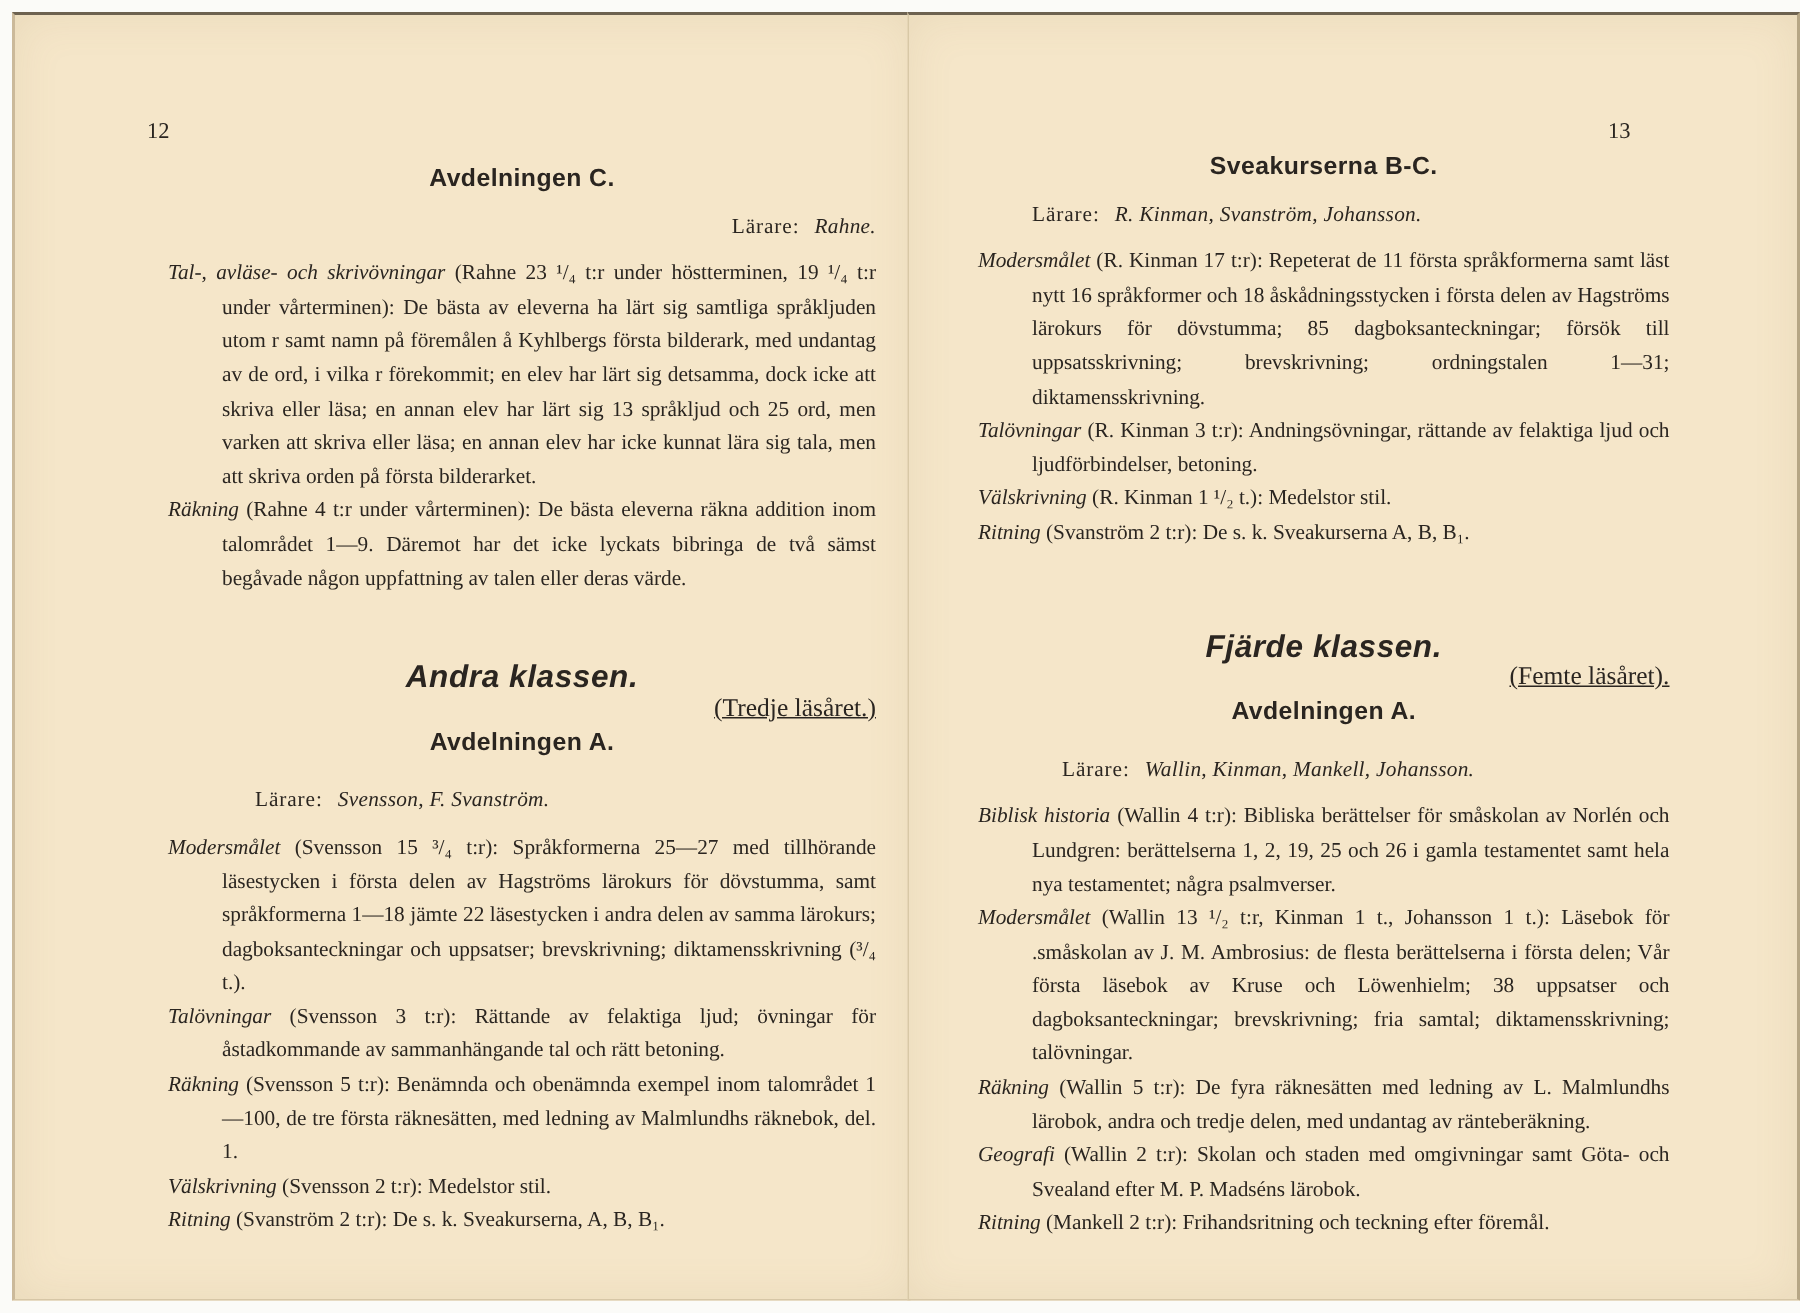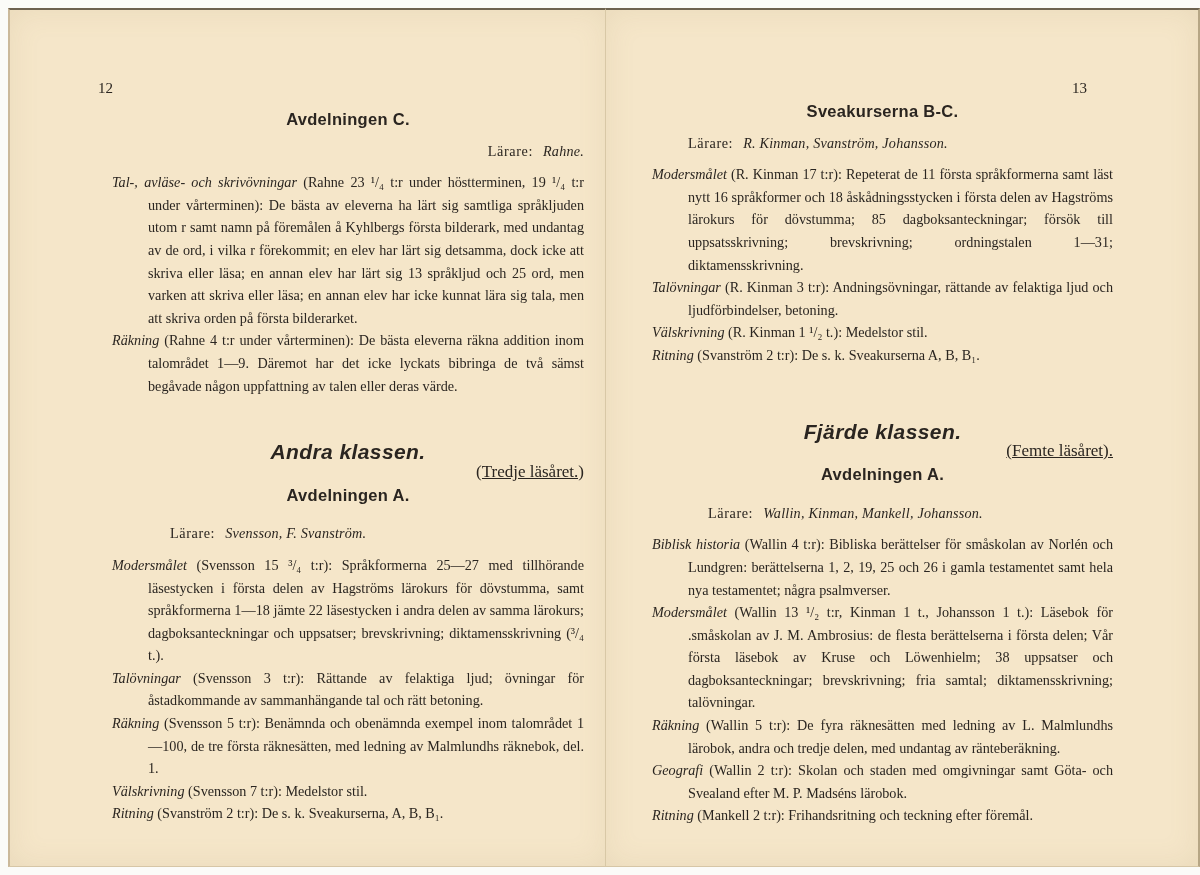--- a/index.html
+++ b/index.html
@@ -33,21 +33,21 @@
       <div class="entry"><span class="subj">Tal-, avläse- och skrivövningar</span><span> (Rahne 23 ¹/₄ t:r under höstterminen, 19 ¹/₄ t:r under vårterminen): De bästa av eleverna ha lärt sig samtliga språkljuden utom r samt namn på föremålen å Kyhlbergs första bilderark, med undantag av de ord, i vilka r förekommit; en elev har lärt sig detsamma, dock icke att skriva eller läsa; en annan elev har lärt sig 13 språkljud och 25 ord, men varken att skriva eller läsa; en annan elev har icke kunnat lära sig tala, men att skriva orden på första bilderarket.</span></div>
       <div class="entry"><span class="subj">Räkning</span><span> (Rahne 4 t:r under vårterminen): De bästa eleverna räkna addition inom talområdet 1—9. Däremot har det icke lyckats bibringa de två sämst begåvade någon uppfattning av talen eller deras värde.</span></div>
       <div class="gap" style="height:44px;"></div>
       <div class="h-ital">Andra klassen.</div>
       <div class="sub">(Tredje läsåret.)</div>
       <div class="h-sans" style="margin-top:4px;">Avdelningen A.</div>
       <div class="teacher" style="margin-left:58px;margin-top:16px;"><span>Lärare:</span><span class="names">Svensson, F. Svanström.</span></div>
       <div class="entry"><span class="subj">Modersmålet</span><span> (Svensson 15 ³/₄ t:r): Språkformerna 25—27 med tillhörande läsestycken i första delen av Hagströms lärokurs för dövstumma, samt språkformerna 1—18 jämte 22 läsestycken i andra delen av samma lärokurs; dagboksanteckningar och uppsatser; brevskrivning; diktamensskrivning (³/₄ t.).</span></div>
       <div class="entry"><span class="subj">Talövningar</span><span> (Svensson 3 t:r): Rättande av felaktiga ljud; övningar för åstadkommande av sammanhängande tal och rätt betoning.</span></div>
       <div class="entry"><span class="subj">Räkning</span><span> (Svensson 5 t:r): Benämnda och obenämnda exempel inom talområdet 1—100, de tre första räknesätten, med ledning av Malmlundhs räknebok, del. 1.</span></div>
-      <div class="entry"><span class="subj">Välskrivning</span><span> (Svensson 7 t:r): Medelstor stil.</span></div>
+      <div class="entry"><span class="subj">Välskrivning</span><span> (Svensson 2 t:r): Medelstor stil.</span></div>
       <div class="entry"><span class="subj">Ritning</span><span> (Svanström 2 t:r): De s. k. Sveakurserna, A, B, B₁.</span></div>
     </div>
   </div>
 
   <div class="page right">
     <div class="pnum" style="left:466px;">13</div>
     <div class="content">
       <div class="h-sans">Sveakurserna B-C.</div>
       <div class="teacher" style="margin-left:36px;"><span>Lärare:</span><span class="names">R. Kinman, Svanström, Johansson.</span></div>
       <div class="entry"><span class="subj">Modersmålet</span><span> (R. Kinman 17 t:r): Repeterat de 11 första språkformerna samt läst nytt 16 språkformer och 18 åskådningsstycken i första delen av Hagströms lärokurs för dövstumma; 85 dagboksanteckningar; försök till uppsatsskrivning; brevskrivning; ordningstalen 1—31; diktamensskrivning.</span></div>

